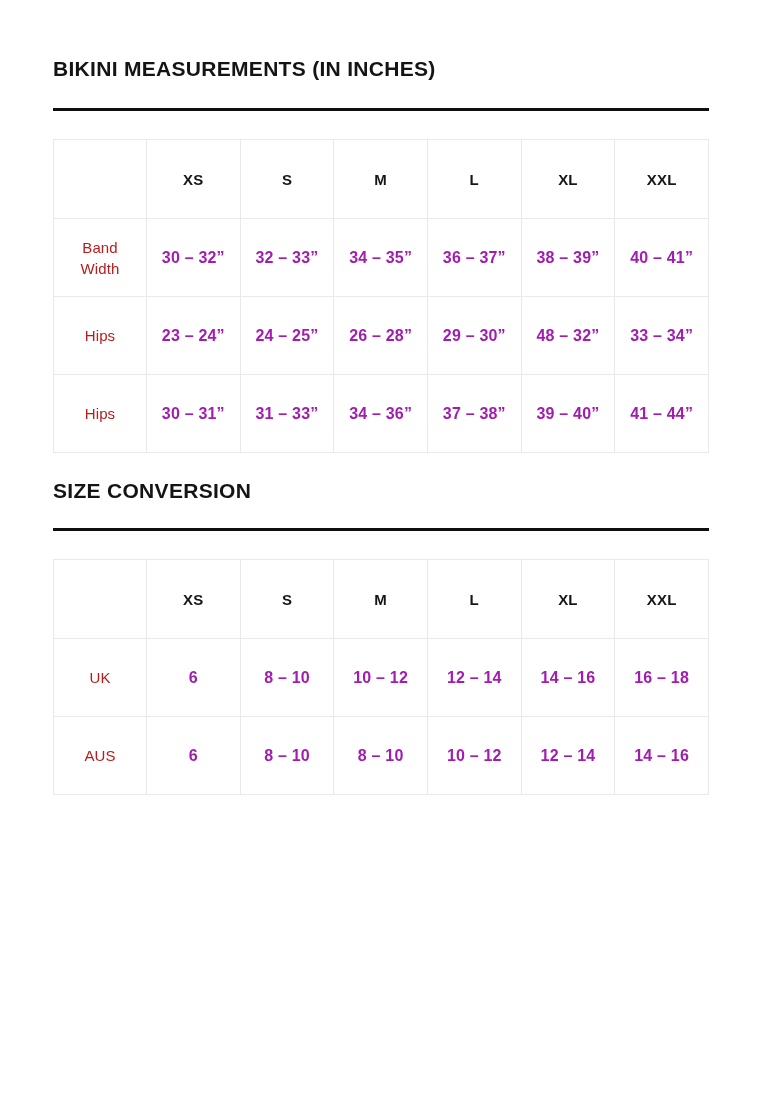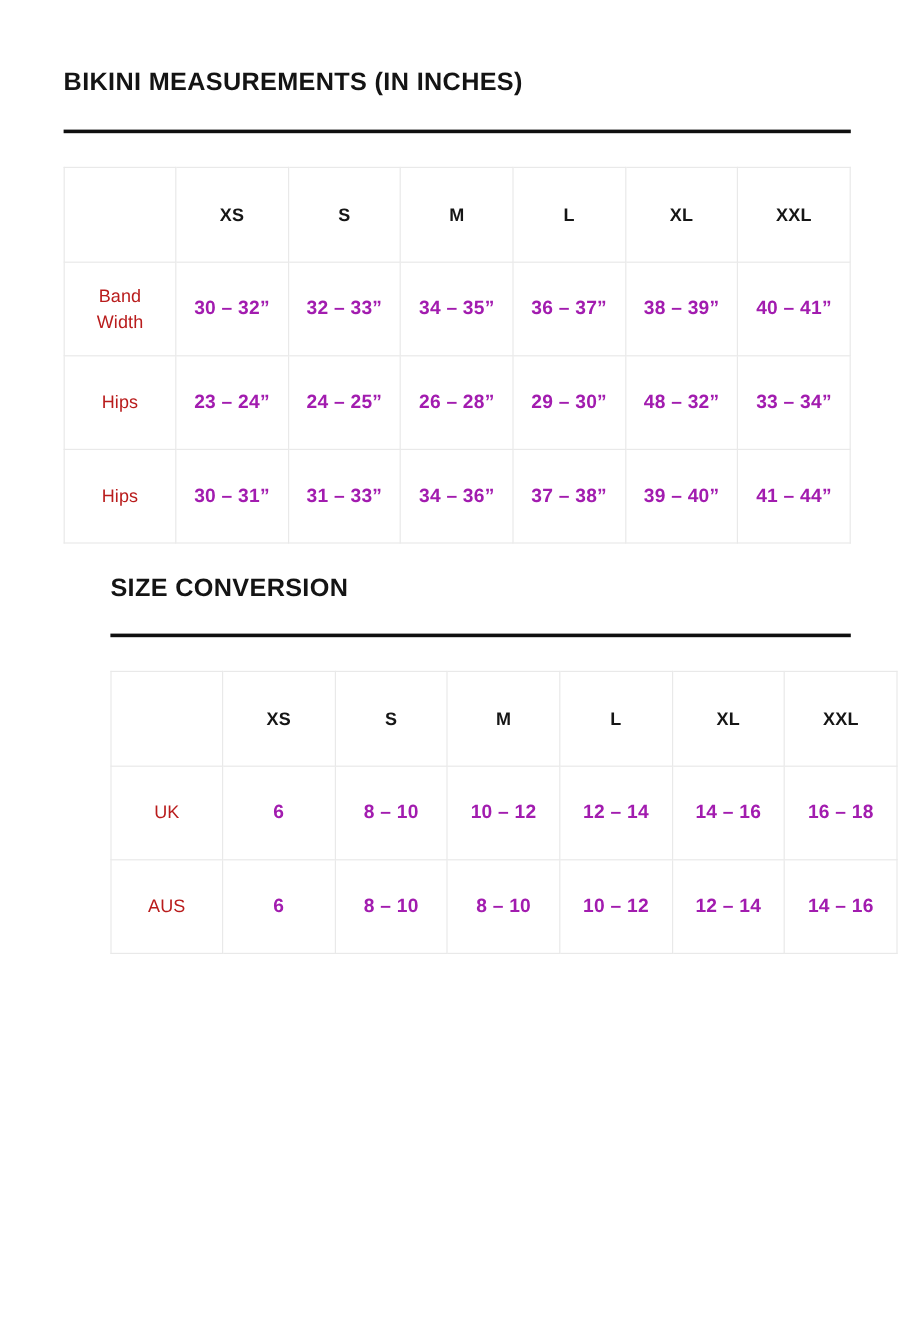--- a/index.html
+++ b/index.html
@@ -56,21 +56,21 @@
     white-space: pre-line;
     line-height: 21px;
     letter-spacing: 0.1px;
   }
   .cell-value {
     font-size: 16px;
     font-weight: 700;
     color: #a21caf;
     letter-spacing: 0.2px;
   }
-  .section-2 { margin-top: 26px; margin-left: 39px; }
+  .section-2 { margin-top: 26px; }
   .section-2 .title-divider { margin-top: 25px; }
 </style>
 </head>
 <body>
 
 <div class="page">
 
   <div class="section section-1">
     <h2 class="section-title">BIKINI MEASUREMENTS (IN INCHES)</h2>
     <div class="title-divider"></div>

